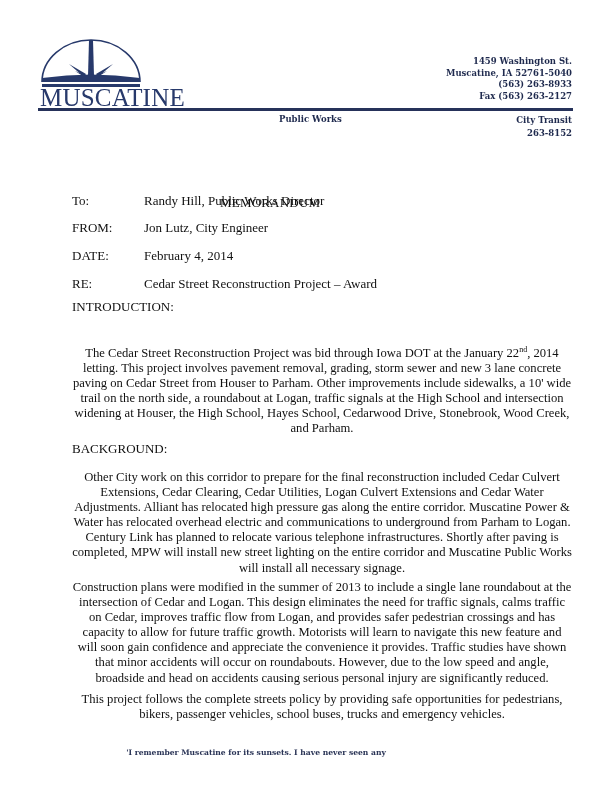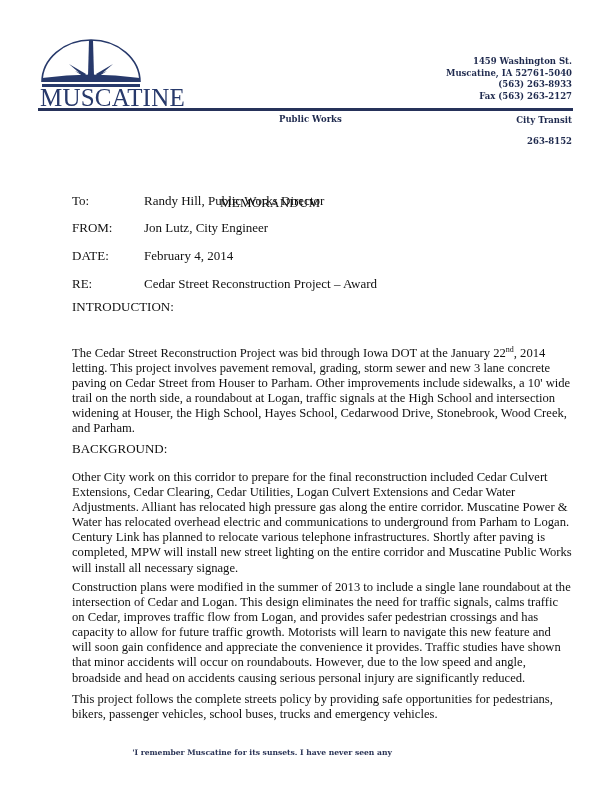--- a/index.html
+++ b/index.html
@@ -5,30 +5,30 @@
   html, body { margin:0; padding:0; background:#ffffff; }
   body { width:614px; height:800px; position:relative; overflow:hidden; }
   .logo { position:absolute; left:39px; top:38px; width:104px; height:66px; }
   .logo svg { display:block; }
   .logo-text { position:absolute; left:40px; top:84px; font-family:"Liberation Serif", serif; font-size:25px; color:#27396b; letter-spacing:0.2px; }
   .rule { position:absolute; left:38px; top:108px; width:535px; height:3px; background:#26325a; }
   .addr { position:absolute; right:42px; top:56px; text-align:right; font-family:"DejaVu Serif", serif; font-weight:bold; font-size:8.5px; line-height:11.5px; color:#1f2a4e; }
   .dept { position:absolute; left:279px; top:114px; font-family:"DejaVu Serif", serif; font-weight:bold; font-size:8.5px; color:#1f2a4e; }
   .side { position:absolute; right:42px; top:114px; text-align:right; font-family:"DejaVu Serif", serif; font-weight:bold; font-size:8.5px; color:#1f2a4e; }
   .side .transit { line-height:13px; }
-  .side .phone { line-height:13px; margin-top:8px; }
+  .side .phone { line-height:13px; margin-top:0px; }
   .side ul { list-style:none; padding:0; margin:18px 0 0 0; line-height:13px; }
   .memo-title { position:absolute; left:220px; top:151px; font-family:"Liberation Serif", serif; font-size:13px; color:#111; letter-spacing:0.2px;margin-top:44px; }
   .hdr-row { position:absolute; left:72px; font-family:"Liberation Serif", serif; font-size:13px; color:#111; }
   .hdr-row .lbl { position:absolute; left:0; }
   .hdr-row .val { position:absolute; left:72px; white-space:nowrap; }
   .body { position:absolute; left:72px; width:500px; font-family:"Liberation Serif", serif; font-size:12.6px; line-height:15.1px; color:#111; }
-  .body p { margin:0; }
+  .body p { margin:0;text-align:center; }
   .sec { position:absolute; left:72px; font-family:"Liberation Serif", serif; font-size:13px; color:#111; }
-  .quote { position:absolute; left:10px; width:504px; top:747px; text-align:center; font-family:"DejaVu Serif", serif; font-weight:bold; font-size:7.6px; line-height:12.5px; color:#2a3456; }
+  .quote { position:absolute; left:4px; width:504px; top:747px; text-align:center; font-family:"DejaVu Serif", serif; font-weight:bold; font-size:7.6px; line-height:12.5px; color:#2a3456; }
   sup { font-size:8px; line-height:0; }
 </style>
 </head>
 <body>
 
 <div class="logo">
   <svg width="104" height="50" viewBox="0 0 104 50">
     <path d="M3,44 A49,42 0 0 1 101,44" fill="none" stroke="#27396b" stroke-width="1.6"></path>
     <polygon points="50,2 54,2 55,38 49,38" fill="#27396b"></polygon>
     <polygon points="30,26 47,36 45,39" fill="#27396b"></polygon>

